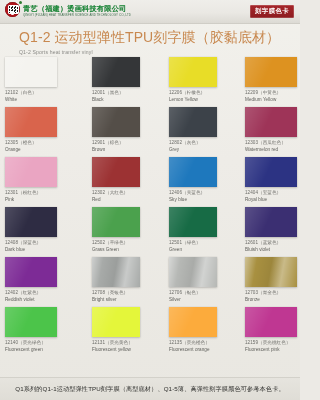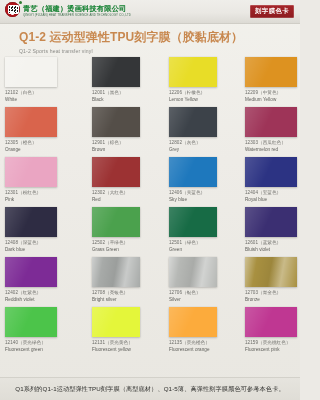--- a/index.html
+++ b/index.html
@@ -48,22 +48,22 @@
   .badge{
     position:absolute;right:6px;top:5px;
     background:linear-gradient(180deg,#a5262a 0%,#8d1b1f 100%);
     color:#fff;font-size:6.4px;font-weight:bold;letter-spacing:.4px;
     padding:2.2px 5px;border-radius:1px;
     box-shadow:0 0 0 .5px rgba(255,255,255,.35) inset;
   }
 
   
   .title-wrap{position:absolute;left:19px;top:29px;}
-  .t-cn{font-size:12px;color:#c8884f;letter-spacing:.1px;white-space:nowrap;
-        font-weight:700;}
+  .t-cn{font-size:14px;color:#c8884f;letter-spacing:.1px;white-space:nowrap;
+        font-weight:400;}
   .t-en{font-size:5.1px;color:#8a8a86;margin-top:2px;letter-spacing:.15px;}
 
   
   .grid{
     position:absolute;left:0;top:57px;width:300px;
     display:grid;grid-template-columns:repeat(4,1fr);
     column-gap:0;row-gap:0;
   }
   .cell{position:relative;height:50px;}
   .chip{

